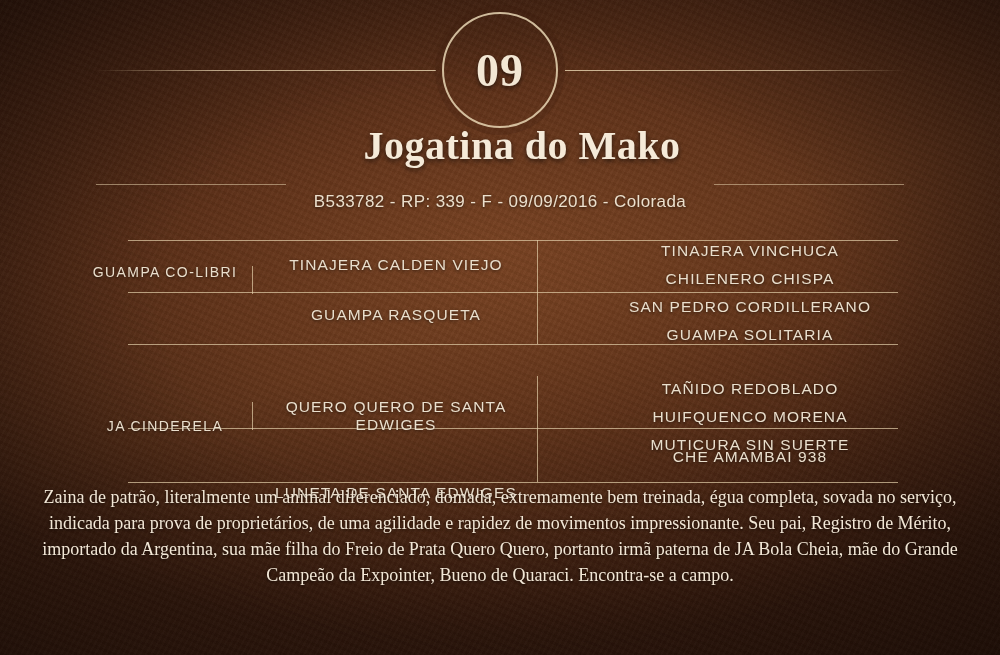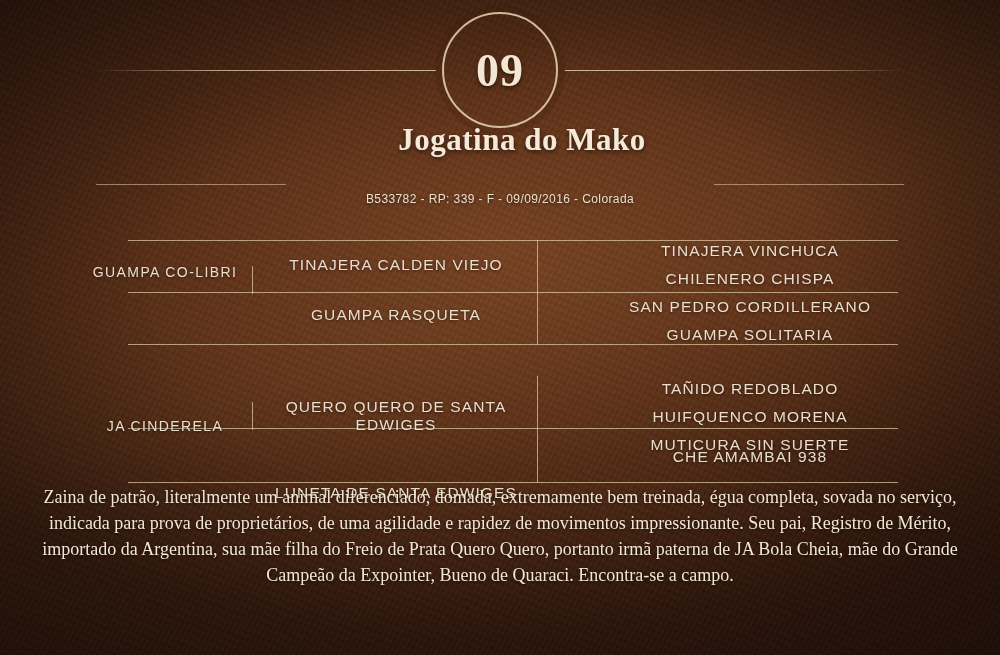--- a/index.html
+++ b/index.html
@@ -84,42 +84,42 @@
   }
 
   
   .title {
     position: absolute;
     top: 122px;
     left: 0; right: 0;
     text-align: center;
     font-family: "Liberation Serif", serif;
     font-weight: 700;
-    font-size: 31px;
+    font-size: 40px;
     letter-spacing: 0.5px;
     color: #f5ead8;
     text-shadow: 0 2px 5px rgba(0,0,0,0.6);
     padding-left: 44px;
   }
 
   
   .sub-rule {
     position: absolute;
     top: 184px;
     height: 1px;
     background: rgba(226,206,170,0.55);
   }
   .sub-rule.left { left: 96px; width: 190px; }
   .sub-rule.right { left: 714px; width: 190px; }
   .subtitle {
     position: absolute;
     top: 192px;
     left: 0; right: 0;
     text-align: center;
-    font-size: 12px;
+    font-size: 17px;
     letter-spacing: 0.4px;
     color: #ece0cd;
     text-shadow: 0 1px 3px rgba(0,0,0,0.55);
   }
 
   
   .pedigree {
     position: absolute;
     top: 236px;
     left: 0;

